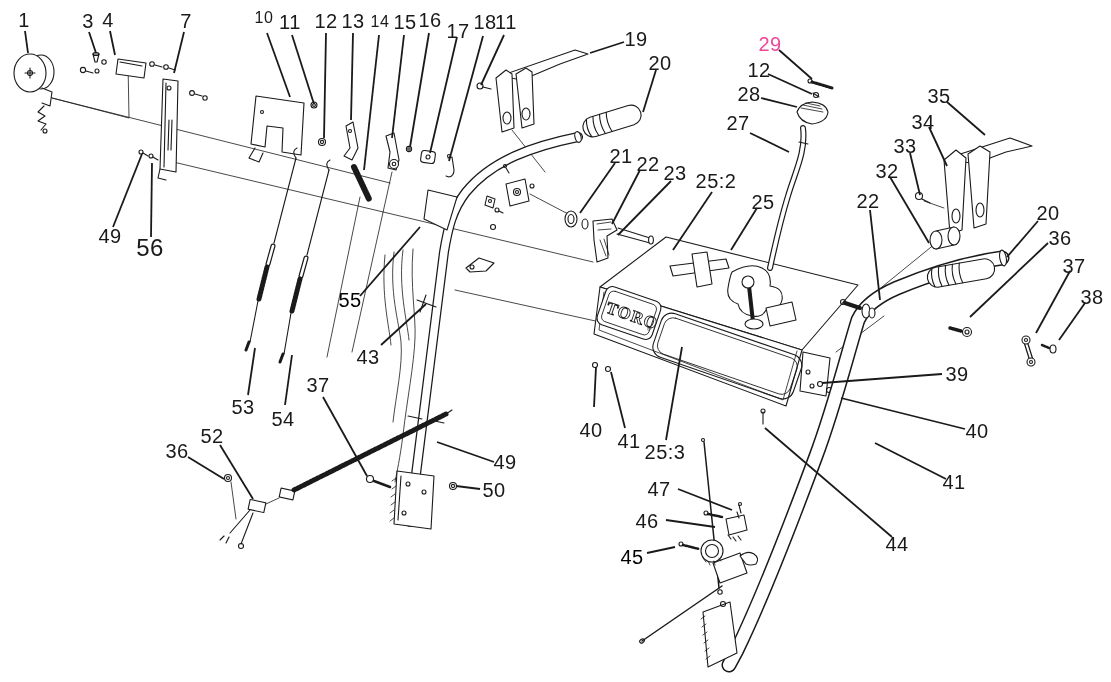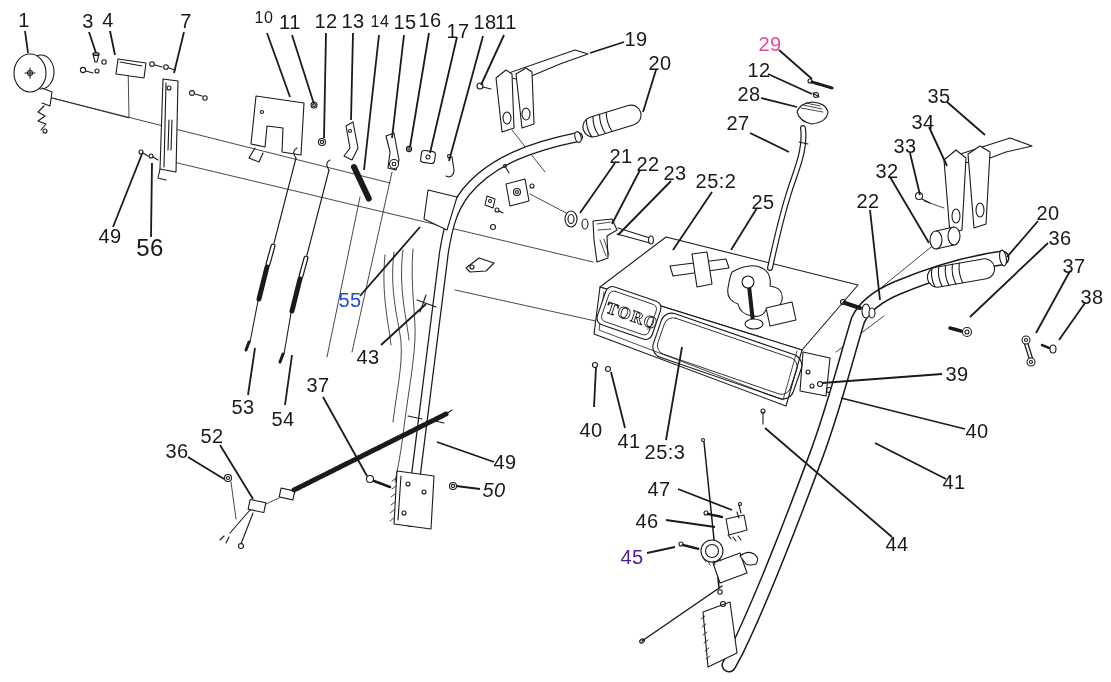--- a/index.html
+++ b/index.html
@@ -436,26 +436,26 @@
       <div class="part-label" style="left: 1092px; top: 297px; font-size: 20px; color: rgb(26, 26, 26);">38</div>
       <div class="part-label" style="left: 957px; top: 374px; font-size: 20px; color: rgb(26, 26, 26);">39</div>
       <div class="part-label" style="left: 977px; top: 431px; font-size: 20px; color: rgb(26, 26, 26);">40</div>
       <div class="part-label" style="left: 954px; top: 482px; font-size: 20px; color: rgb(26, 26, 26);">41</div>
       <div class="part-label" style="left: 897px; top: 544px; font-size: 20px; color: rgb(26, 26, 26);">44</div>
       <div class="part-label" style="left: 591px; top: 430px; font-size: 20px; color: rgb(26, 26, 26);">40</div>
       <div class="part-label" style="left: 629px; top: 441px; font-size: 20px; color: rgb(26, 26, 26);">41</div>
       <div class="part-label" style="left: 665px; top: 452px; font-size: 20px; color: rgb(26, 26, 26);">25:3</div>
       <div class="part-label" style="left: 659px; top: 489px; font-size: 20px; color: rgb(26, 26, 26);">47</div>
       <div class="part-label" style="left: 647px; top: 521px; font-size: 20px; color: rgb(26, 26, 26);">46</div>
-      <div class="part-label" style="left: 632px; top: 557px; font-size: 20px; color: #4c1d95;">45</div>
-      <div class="part-label" style="left: 350px; top: 300px; font-size: 20px; color: #1d4ed8;">55</div>
+      <div class="part-label" style="left: 632px; top: 557px; font-size: 20px; color: #000000;">45</div>
+      <div class="part-label" style="left: 350px; top: 300px; font-size: 20px; color: #000000;">55</div>
       <div class="part-label" style="left: 368px; top: 357px; font-size: 20px; color: rgb(26, 26, 26);">43</div>
       <div class="part-label" style="left: 243px; top: 407px; font-size: 20px; color: rgb(26, 26, 26);">53</div>
       <div class="part-label" style="left: 283px; top: 419px; font-size: 20px; color: rgb(26, 26, 26);">54</div>
       <div class="part-label" style="left: 318px; top: 385px; font-size: 20px; color: rgb(26, 26, 26);">37</div>
       <div class="part-label" style="left: 177px; top: 451px; font-size: 20px; color: rgb(26, 26, 26);">36</div>
       <div class="part-label" style="left: 212px; top: 436px; font-size: 20px; color: rgb(26, 26, 26);">52</div>
       <div class="part-label" style="left: 505px; top: 462px; font-size: 20px; color: rgb(26, 26, 26);">49</div>
-      <div class="part-label" style="left: 494px; top: 490px; font-size: 20px; color: rgb(26, 26, 26); font-style: italic;">50</div>
+      <div class="part-label" style="left: 494px; top: 490px; font-size: 20px; color: rgb(26, 26, 26);">50</div>
       <div class="part-label" style="left: 110px; top: 236px; font-size: 20px; color: rgb(26, 26, 26);">49</div>
       <div class="part-label" style="left: 150px; top: 248px; font-size: 24px; color: rgb(26, 26, 26);">56</div>
     </div>
 </div>
 
 </body></html>

